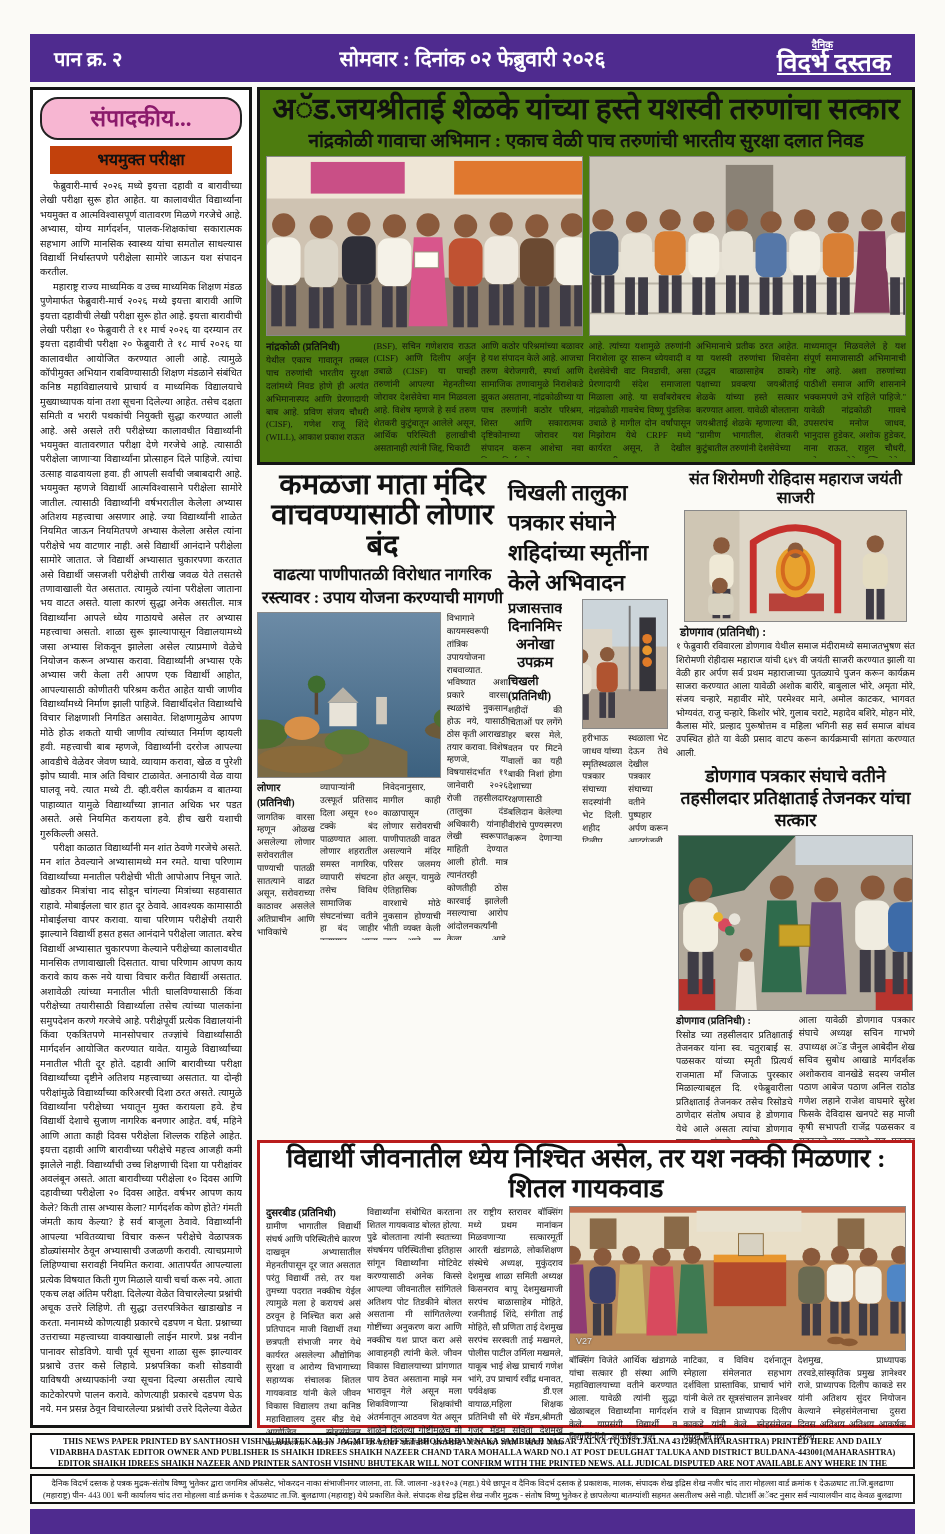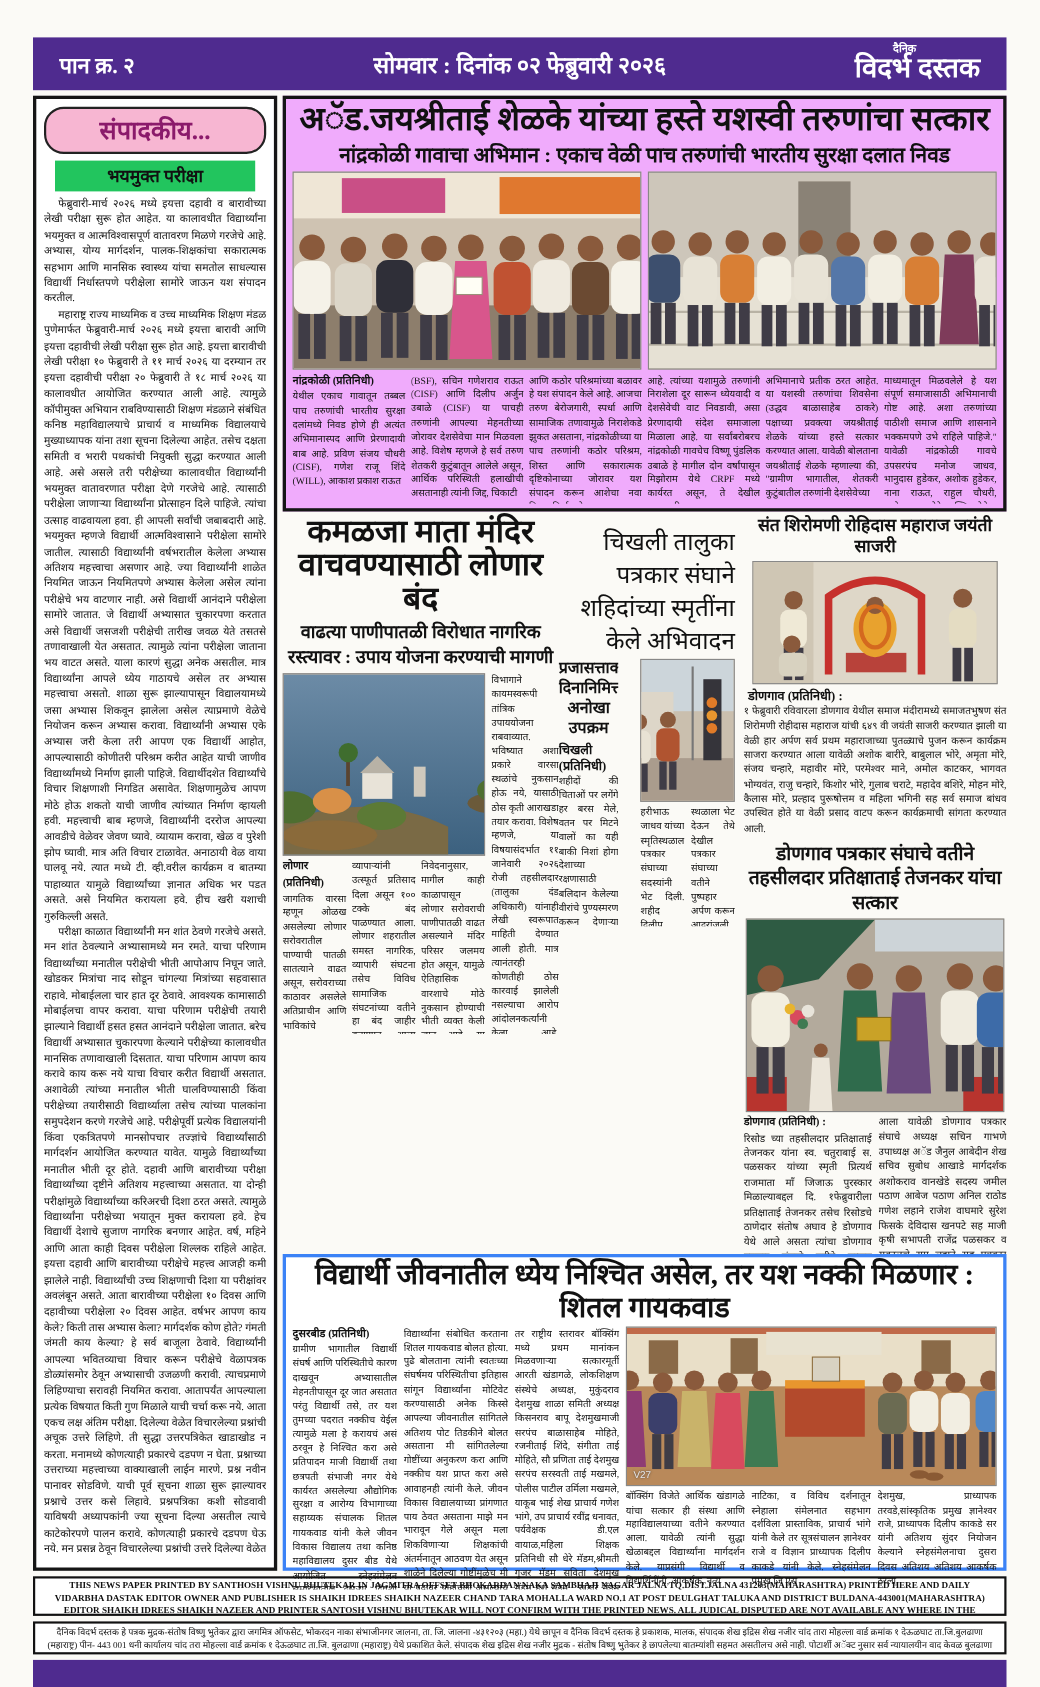--- a/index.html
+++ b/index.html
@@ -3,36 +3,36 @@
 <meta charset="utf-8">
 <style>
   * { box-sizing:border-box; margin:0; padding:0; }
   html,body { width:945px; height:1534px; }
   body { background:#e9e7e2; font-family:"Liberation Serif","DejaVu Serif",serif; color:#111; }
   .page { width:945px; height:1534px; background:#fbfaf6; padding:34px 30px 15px 30px; overflow:hidden; position:relative; }
 
   .topbar { height:48px; background:#4f2b8f; color:#fff; display:flex; align-items:center; padding:0 24px; }
   .pg { width:190px; font-size:20px; font-weight:bold; }
   .dateline { flex:1; text-align:center; font-size:21px; font-weight:bold; }
-  .masthead { width:190px; display:flex; flex-direction:column; align-items:flex-end; line-height:1.05; }
+  .masthead { width:190px; display:flex; flex-direction:column; align-items:flex-end; line-height:1.05;text-decoration:underline; }
   .masthead .m-top { font-size:10px; font-weight:bold; margin-right:58px; }
   .masthead .m-main { font-size:25px; font-weight:bold; }
 
   .content { display:flex; gap:5px; margin-top:5px; height:1341px; }
 
   
   .edi { width:222px; flex-shrink:0; border:3px solid #151515; background:#fff; padding:7px 7px 4px; }
   .edi-title { background:#f7b6d2; border:2px solid #222; border-radius:18px; text-align:center; font-size:23px; font-weight:bold; color:#8b1a6b; padding:2px 0 5px; }
-  .edi-sub { background:#22c55e; text-align:center; font-size:16px; font-weight:bold; margin:6px 10px 5px; padding:2px 0 4px; }
+  .edi-sub { background:#c2410c; text-align:center; font-size:16px; font-weight:bold; margin:6px 10px 5px; padding:2px 0 4px; }
   .edi-body { font-size:9.6px; line-height:1.5; text-align:justify; overflow:hidden; height:1235px; }
   .edi-body p { text-indent:13px; }
 
   .main { flex:1; min-width:0; display:flex; flex-direction:column; gap:4px; }
 
-  .lead { border:3px solid #151515; background:#f0abfc; height:378px; padding:2px 6px 4px; display:flex; flex-direction:column; }
+  .lead { border:3px solid #151515; background:#4d7c0f; height:378px; padding:2px 6px 4px; display:flex; flex-direction:column; }
   .lead h1 { font-size:30px; text-align:center; font-weight:bold; line-height:1.12; }
   .lead h2 { font-size:19px; text-align:center; font-weight:bold; margin:1px 0 3px; }
   .lead-photos { display:flex; gap:6px; height:180px; }
   .lead-photos .photo { flex:1; }
   .photo { position:relative; overflow:hidden; background:#cabfae; border:1px solid #888; }
   .photo svg { position:absolute; inset:0; width:100%; height:100%; }
   .cols6 { display:flex; gap:5px; flex:1; margin-top:4px; overflow:hidden; }
   .col { flex:1; min-width:0; font-size:8.8px; line-height:1.46; text-align:justify; overflow:hidden; }
   .dl { display:block; font-weight:bold; font-size:10px; text-align:left; }
 
@@ -42,41 +42,41 @@
 
   .lonar h1 { font-size:29px; text-align:center; font-weight:bold; line-height:1.05; }
   .lonar h2 { font-size:16.5px; text-align:center; font-weight:bold; margin:2px 0 4px; }
   .lonar-body { display:flex; gap:6px; height:328px; }
   .lonar-left { flex:3; min-width:0; display:flex; flex-direction:column; }
   .lakePhoto { height:166px; }
   .cols3 { display:flex; gap:5px; flex:1; margin-top:3px; overflow:hidden; }
   .lonar-right { flex:1; max-width:24.5%; }
 
   .chikhli { margin-top:7px; flex:1; min-height:0; }
-  .chikhli h1 { font-size:22px; text-align:right; font-weight:normal; }
+  .chikhli h1 { font-size:22px; text-align:left; font-weight:bold; }
   .chik-body { display:flex; gap:20px; height:243px; margin-top:3px; }
   .chik-col1 { width:34%; overflow:hidden; }
   .kicker { font-weight:bold; font-size:14.5px; text-align:center; line-height:1.25; }
   .dl2 { display:block; font-weight:bold; font-size:11.5px; margin:1px 0; }
   .chik-right { flex:1; min-width:0; display:flex; flex-direction:column; }
   .chikPhoto { height:130px; }
   .cols2 { display:flex; gap:6px; flex:1; margin-top:3px; overflow:hidden; }
 
   .rohidas h3 { font-size:16px; text-align:center; font-weight:bold; line-height:1.2; }
   .rohPhoto { height:112px; margin:3px 8px 2px; }
   .roh-body { height:122px; font-size:9.1px; }
   .rohidas .dl2 { margin-left:4px; }
 
   .dongaon { margin-top:4px; flex:1; min-height:0; }
   .dongaon h3 { font-size:17.5px; text-align:center; font-weight:bold; line-height:1.25; }
   .donPhoto { height:176px; margin:3px 2px; }
   .dongaon .cols2 { height:156px; flex:none; }
   .dongaon .col { font-size:9.2px; }
 
-  .student { border:3px solid #3b82f6; background:#fff; height:288px; padding:1px 6px 4px; }
+  .student { border:3px solid #b91c1c; background:#fff; height:288px; padding:1px 6px 4px; }
   .student h1 { font-size:26px; text-align:center; font-weight:bold; line-height:1.15; }
   .stu-body { display:flex; gap:6px; height:239px; margin-top:2px; }
   .stu-body > .col { flex:1; }
   .stu-right { flex:3.55; min-width:0; display:flex; flex-direction:column; }
   .stuPhoto { height:145px; }
   .cols3mini { display:flex; gap:6px; flex:1; margin-top:3px; overflow:hidden; }
   .vtag { position:absolute; left:6px; bottom:4px; color:#e8e8e8; font-size:9px; font-weight:normal; font-family:"Liberation Sans",sans-serif; text-shadow:0 0 2px #333; }
 
   footer { }
   .fbox { border:2.5px solid #111; background:#fff; margin-top:5px; padding:2px 8px; text-align:center; overflow:hidden; }

